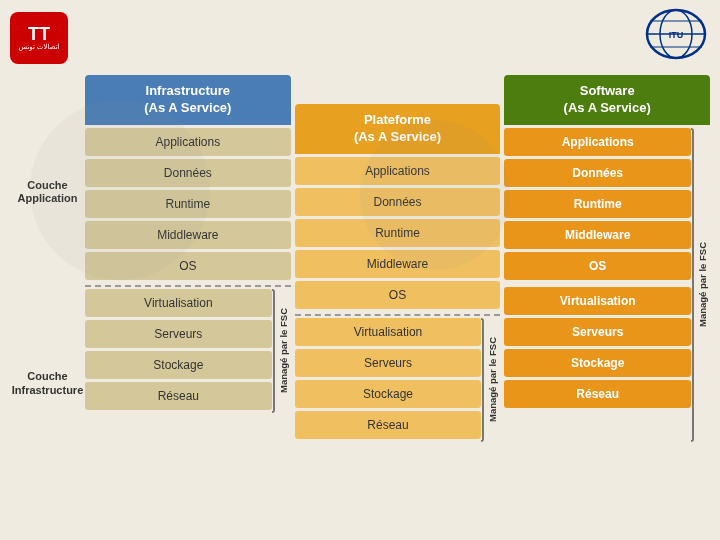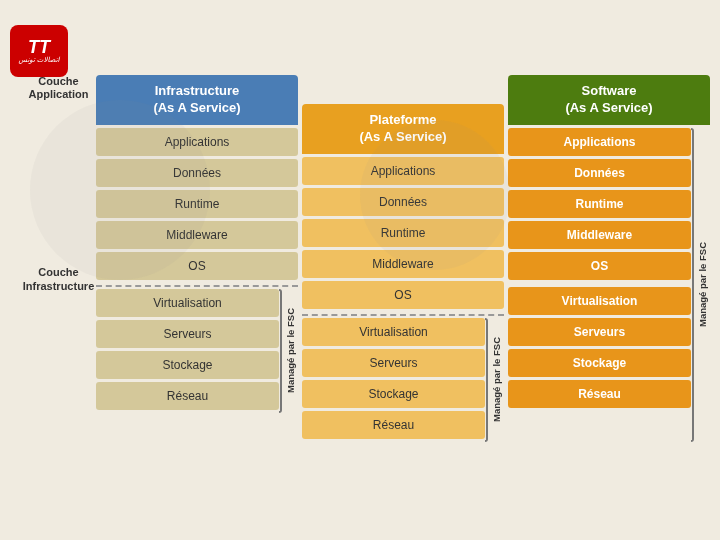--- a/index.html
+++ b/index.html
@@ -26,24 +26,23 @@
       align-items: center;
       justify-content: center;
       padding: 8px 10px 5px 10px;
       position: relative;
       height: 75px;
     }
 
     .logo-tt {
       position: absolute;
       left: 10px;
-      top: 25px;
+      top: 12px;
       width: 60px;
       height: 55px;
-      font-style: italic;
     }
 
     .logo-itu {
       position: absolute;
       right: 10px;
       top: 8px;
       width: 65px;
       height: 55px;
     }
 
@@ -59,25 +58,24 @@
     .main {
       padding: 0 10px 5px 10px;
       display: flex;
       gap: 0;
     }
 
     
     .left-labels {
       display: flex;
       flex-direction: column;
-      justify-content: flex-start;
+      justify-content: flex-end;
       padding-bottom: 0;
       width: 75px;
       flex-shrink: 0;
-      margin-left: 11px;
     }
 
     .side-label {
       font-size: 11px;
       font-weight: bold;
       color: #333;
       text-align: center;
       line-height: 1.2;
     }
 
@@ -209,20 +207,32 @@
   <div class="header">
 
     <div class="logo-tt">
       <div class="tt-logo">
         <span class="tt-text">TT</span>
         <span class="tt-arabic">اتصالات تونس</span>
       </div>
     </div>
 
 
+    <div class="logo-itu">
+      <div style="width:62px;height:52px;position:relative;">
+        <svg width="62" height="52" viewBox="0 0 62 52">
+          <ellipse cx="31" cy="26" rx="29" ry="24" fill="none" stroke="#003087" stroke-width="2.5"></ellipse>
+          <ellipse cx="31" cy="26" rx="16" ry="24" fill="none" stroke="#003087" stroke-width="1.5"></ellipse>
+          <line x1="2" y1="26" x2="60" y2="26" stroke="#003087" stroke-width="1.5"></line>
+          <line x1="5" y1="13" x2="57" y2="13" stroke="#003087" stroke-width="1"></line>
+          <line x1="5" y1="39" x2="57" y2="39" stroke="#003087" stroke-width="1"></line>
+          <text x="31" y="30" font-size="9" font-weight="bold" fill="#003087" text-anchor="middle" font-family="Arial">ITU</text>
+        </svg>
+      </div>
+    </div>
   </div>
 
   <div class="main">
 
     <div class="left-labels">
       <div class="side-label side-label-app">
         <div style="white-space:pre-line;">Couche
 Application</div>
       </div>
       <div class="side-label side-label-infra">

